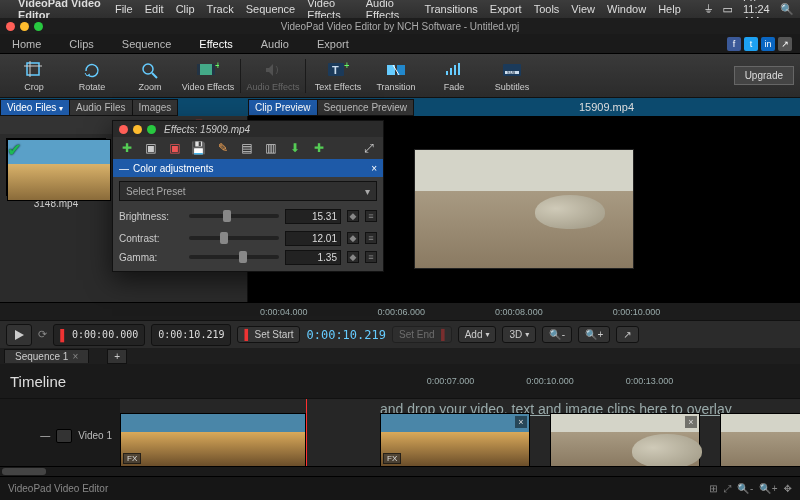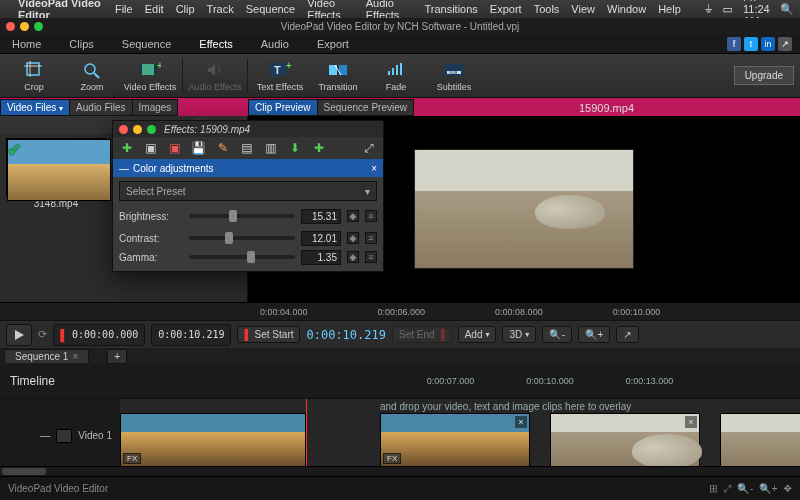--- a/index.html
+++ b/index.html
@@ -26,21 +26,21 @@
 
 
 .toolbar { height: 44px; background: linear-gradient(#3a3a3a,#2b2b2b); display: flex; align-items: center; padding: 2px 6px; gap: 2px; border-bottom: 1px solid #111; }
 .tool { display:flex; flex-direction:column; align-items:center; justify-content:center; width:56px; height:40px; color:#ccc; font-size:9px; gap:2px; border-radius:3px; }
 .tool .ticon { width:22px; height:20px; display:flex;align-items:center;justify-content:center; }
 .tool.disabled { opacity: .35; }
 .toolbar .sep { width:1px; height:34px; background:#1a1a1a; margin:0 2px; }
 .upgrade { margin-left:auto; background:#444; border:1px solid #666; color:#ddd; padding:3px 10px; border-radius:0; font-size:10px; }
 
 
-.subtabs { height: 18px; background: #be185d; display:flex; align-items:flex-end; }
+.subtabs { height: 18px; background: #0c4a6e; display:flex; align-items:center; }
 .subtabs .left { width: 248px; display:flex; align-items:center; }
 .subtabs .right { flex:1; display:flex; align-items:center; }
 .subtab { padding: 2px 6px; font-size:10px; background:#333; border:1px solid #111; margin-right:-1px; color:#bbb; }
 .subtab.active { background:#1e5aa8; color:#fff; }
 .subtabs .filename { flex:1; text-align:center; color:#ddd; font-size:11px; }
 
 
 .main { display:flex; height: 186px; background:#262626; }
 .bins { width:248px; background:#2b2b2b; border-right:1px solid #111; position:relative; }
 .bins-tools { height:18px; background:#333; display:flex; align-items:center; justify-content:flex-end; gap:6px; padding:0 6px; }
@@ -65,29 +65,29 @@
 
 
 .seqtabs { height:16px; background:#1e1e1e; display:flex; align-items:center; padding-left:4px; gap:18px; font-size:10px;}
 .seqtab { background:#333; padding:1px 10px; border:1px solid #111; border-bottom:none; }
 .seqtab .x{margin-left:4px;color:#888;}
 .seqadd { background:#333; padding:1px 6px; border:1px solid #111;}
 
 
 .tl { background:#232323; }
 .tl-head { height:34px; display:flex; }
-.tl-head .label { width:120px; background:#1a1a1a; display:flex; align-items:center; padding-left:10px; color:#ddd; font-size:12px;}
+.tl-head .label { width:120px; background:#1a1a1a; display:flex; align-items:center; padding-left:10px; color:#ddd; font-size:15px;}
 .tl-head .rulertrack { flex:1; background:#1a1a1a; position:relative; }
 .tl-head .marks{position:absolute;inset:0;display:flex;align-items:center;gap:52px;color:#9aa;font-size:9px;padding-left:180px;justify-content:center;}
 
 .track { display:flex; height:74px; border-top:1px solid #111;}
 .track .hdr { width:120px; background:#1a1a1a; display:flex; align-items:center; justify-content:flex-end; padding-right:8px; color:#bbb; font-size:10px; gap:6px;}
 .track .hdr .tctrl{width:16px;height:14px;background:#333;border:1px solid #000;border-radius:2px;display:inline-block;}
 .track .lane { flex:1; position:relative; background:#262626; overflow:hidden;}
-.overlay-hint{position:absolute;left:260px;top:2px;color:#9aa;font-size:10px;}
+.overlay-hint{position:absolute;left:260px;top:2px;color:#9aa;font-size:14px;text-decoration:underline;}
 .clip { position:absolute; top:14px; height:54px; border:1px solid #000; background:#555;}
 .clip.sunset{ background:linear-gradient(#4a86a8 35%,#d9a95a 35%,#6b4e2a);}
 .clip.seal{ background:linear-gradient(#d4d4c8 35%,#a89a82 35%,#8a7a62);}
 .clip .fx{position:absolute;left:2px;bottom:2px;background:#333a;border:1px solid #0008;font-size:8px;padding:0 3px;color:#ddd;}
 .clip .cx{position:absolute;right:2px;top:2px;background:#0007;color:#ddd;font-size:9px;width:12px;height:12px;text-align:center;line-height:12px;}
 .playhead{position:absolute;left:186px;top:0;bottom:0;width:1px;background:#ff3030;}
 .playhead::before{content:"";position:absolute;top:-4px;left:-4px;border:4px solid transparent;border-top-color:#ff3030;}
 
 .atrack { display:flex; height:24px; border-top:1px solid #111; background:#1a1a1a;}
 .atrack .hdr{ width:120px; display:flex; align-items:center; gap:6px; padding-left:6px;}
@@ -105,21 +105,21 @@
 .fxwin .fx-title{height:16px;background:#2a2a2a;display:flex;align-items:center;padding:0 6px;color:#ccc;font-size:10px;font-style:italic;}
 .fxwin .fx-title .traffic{position:static;margin-right:8px;}
 .fxwin .fx-tools{height:22px;background:#333;display:flex;align-items:center;gap:8px;padding:0 6px;}
 .fxwin .fx-tools .ico{width:16px;height:16px;display:flex;align-items:center;justify-content:center;font-size:12px;}
 .fxwin .sect{height:18px;background:#1e5aa8;color:#fff;display:flex;align-items:center;padding:0 6px;font-size:10px;justify-content:space-between;}
 .fxwin .preset{height:20px;background:#2f2f2f;border:1px solid #111;margin:4px 6px;display:flex;align-items:center;padding:0 6px;font-size:10px;color:#aaa;justify-content:space-between;}
 .fxwin .row{display:flex;align-items:center;height:22px;padding:0 6px;gap:6px;}
 .fxwin .row label{width:64px;font-size:10px;color:#ccc;}
 .fxwin .slider{flex:1;height:4px;background:#222;position:relative;border-radius:2px;}
 .fxwin .slider .knob{position:absolute;top:-4px;width:8px;height:12px;background:#888;border-radius:2px;}
-.fxwin .val{width:40px;background:#222;border:1px solid #111;font-size:10px;text-align:right;padding:1px 3px;color:#ddd;}
+.fxwin .val{width:56px;background:#222;border:1px solid #111;font-size:10px;text-align:right;padding:1px 3px;color:#ddd;}
 .fxwin .rb{width:12px;height:12px;background:#2a2a2a;border:1px solid #111;display:flex;align-items:center;justify-content:center;font-size:9px;color:#888;}
 .fxwin .thumbprev{position:absolute;left:-106px;top:18px;width:104px;height:62px;background:linear-gradient(#5aa0c8 40%,#d9b26a 40%,#8a6b3a);border:1px solid #000;}
 .fxwin .thumbprev .check{position:absolute;left:-1px;top:-1px;color:#1db954;font-size:18px;text-shadow:0 0 2px #000;}
 
 svg{display:block}
 </style>
 </head>
 <body>
 
 <div class="mac-menubar">
@@ -178,20 +178,29 @@
           <rect x="3" y="2" width="12" height="12" fill="none" stroke="#6cf" stroke-width="1.5"></rect>
           <line x1="0" y1="5" x2="18" y2="5" stroke="#ccc"></line>
           <line x1="6" y1="0" x2="6" y2="16" stroke="#ccc"></line>
         </svg>
       </div>
       <span>Crop</span>
     </div>
   <div class="tool">
       <div class="ticon">
         <svg width="20" height="18">
+          <path d="M4 10a6 6 0 1 1 2 4" fill="none" stroke="#6cf" stroke-width="1.5"></path>
+          <path d="M3 12l2 3 3-2" fill="none" stroke="#6cf"></path>
+        </svg>
+      </div>
+      <span>Rotate</span>
+    </div>
+  <div class="tool">
+      <div class="ticon">
+        <svg width="20" height="18">
           <circle cx="8" cy="8" r="5" fill="none" stroke="#6cf" stroke-width="1.5"></circle>
           <line x1="12" y1="12" x2="17" y2="17" stroke="#6cf" stroke-width="2"></line>
         </svg>
       </div>
       <span>Zoom</span>
     </div>
   <div class="tool">
       <div class="ticon">
         <svg width="22" height="18">
           <rect x="2" y="3" width="14" height="11" fill="#4a8" rx="1"></rect>

